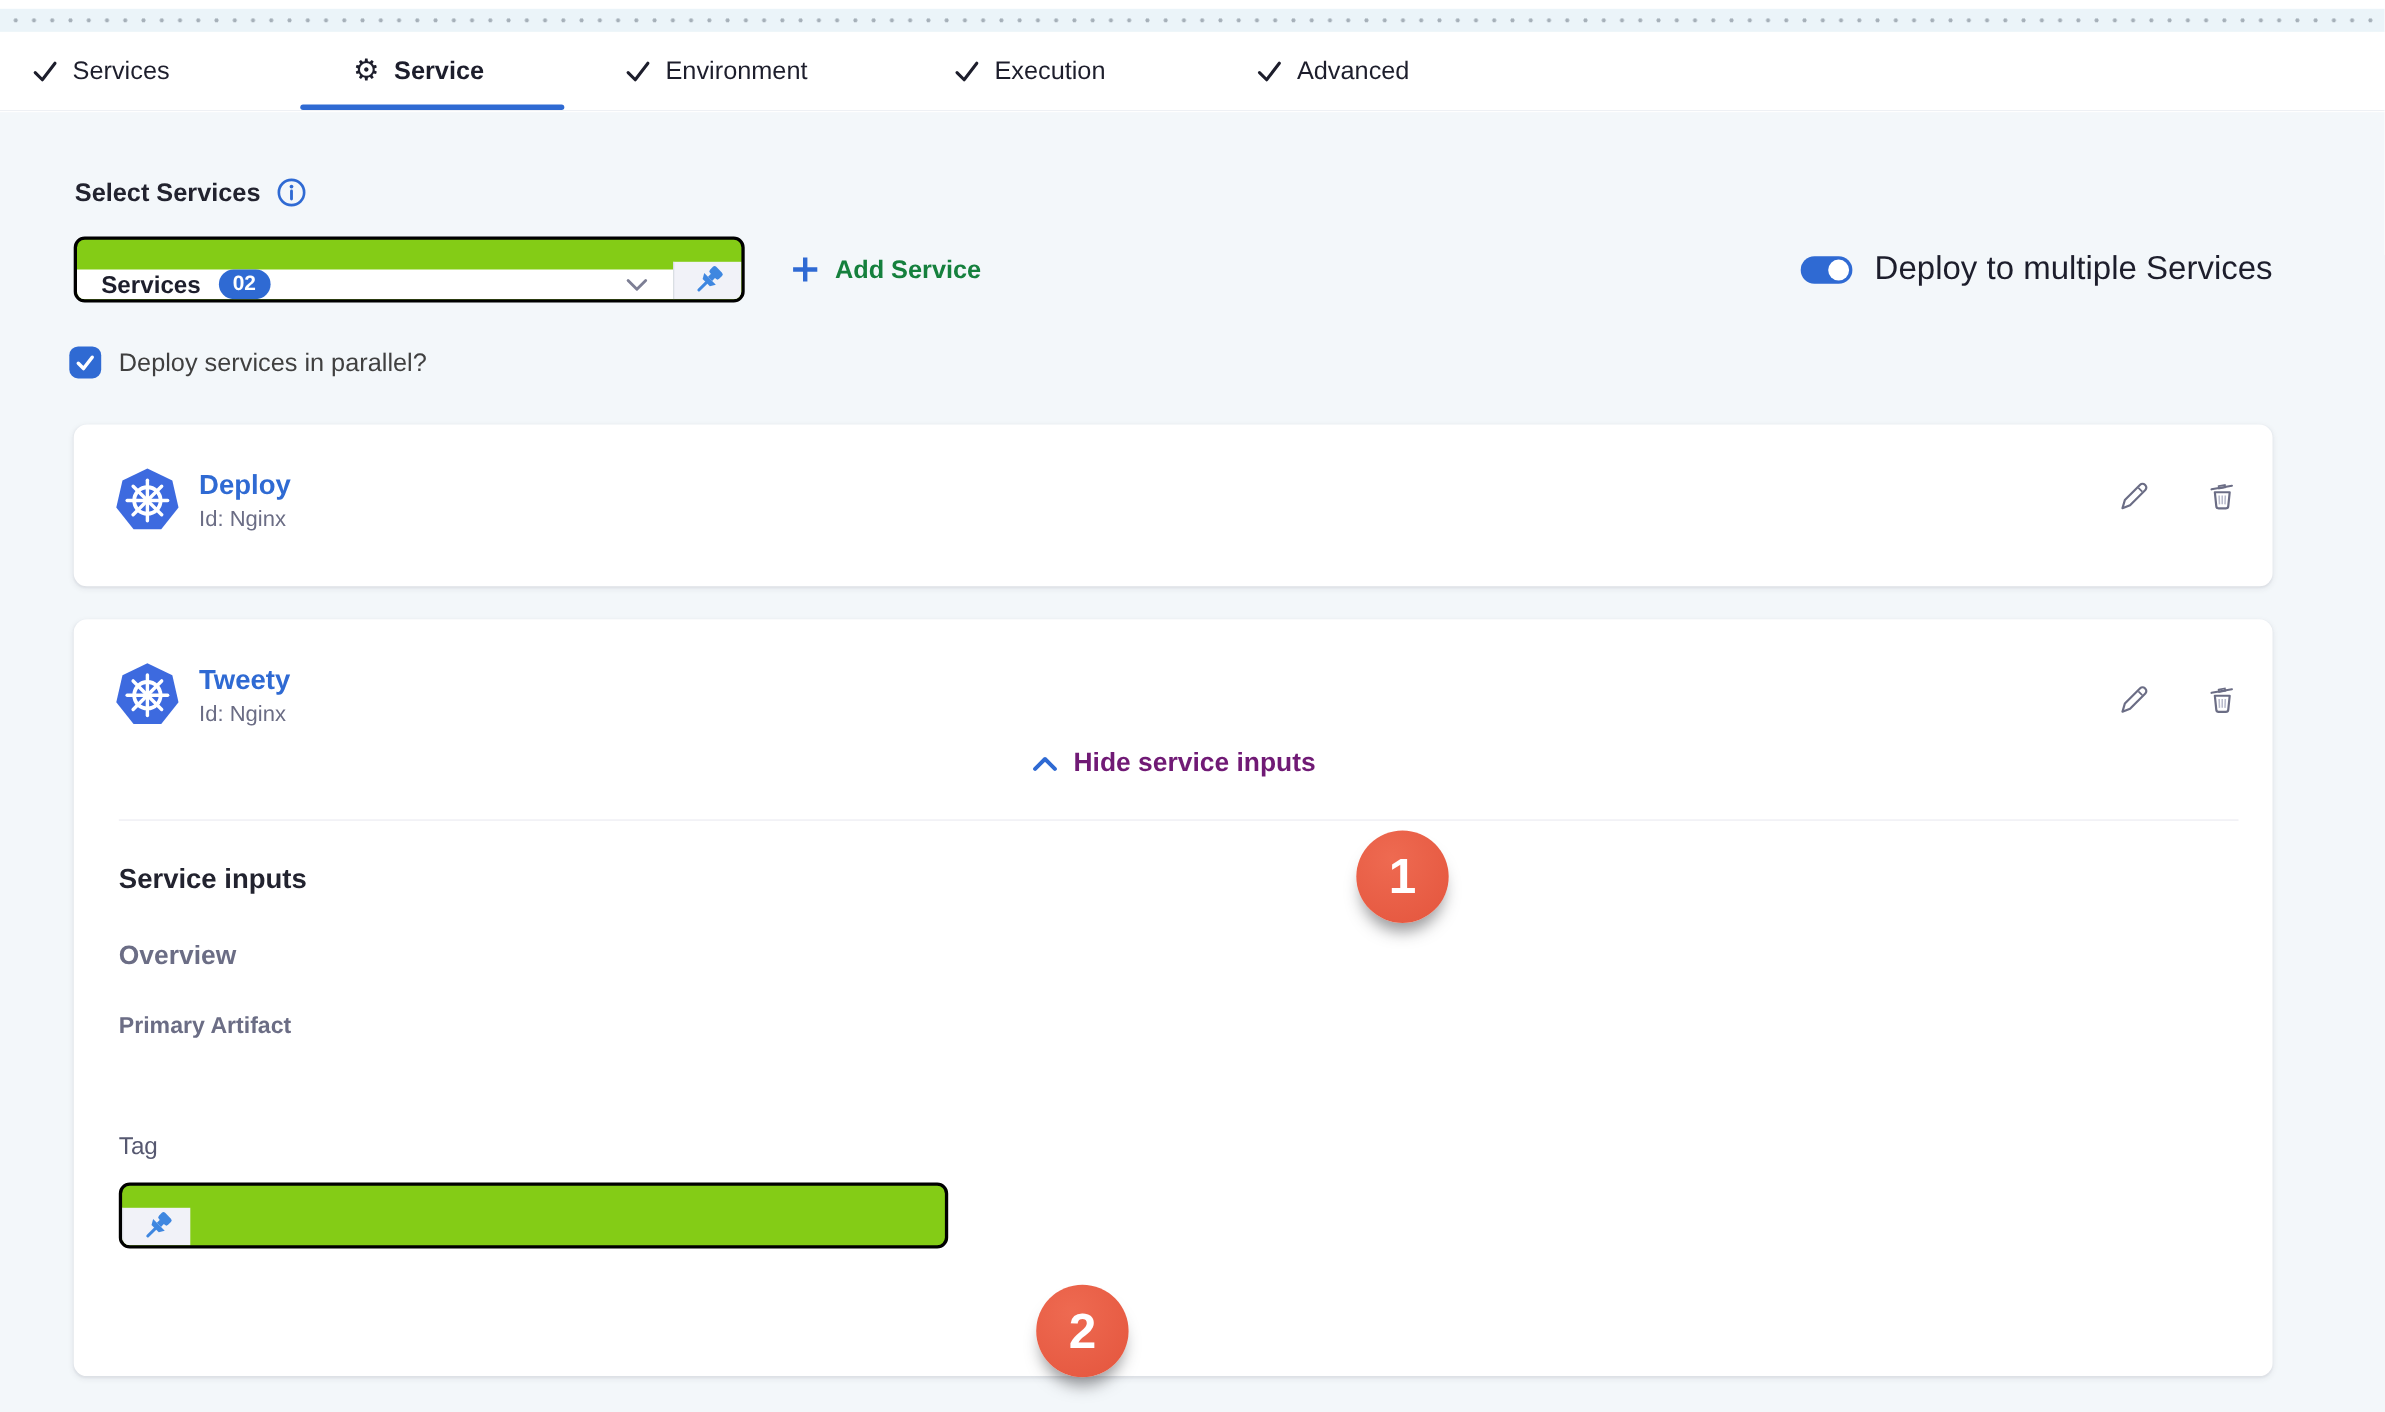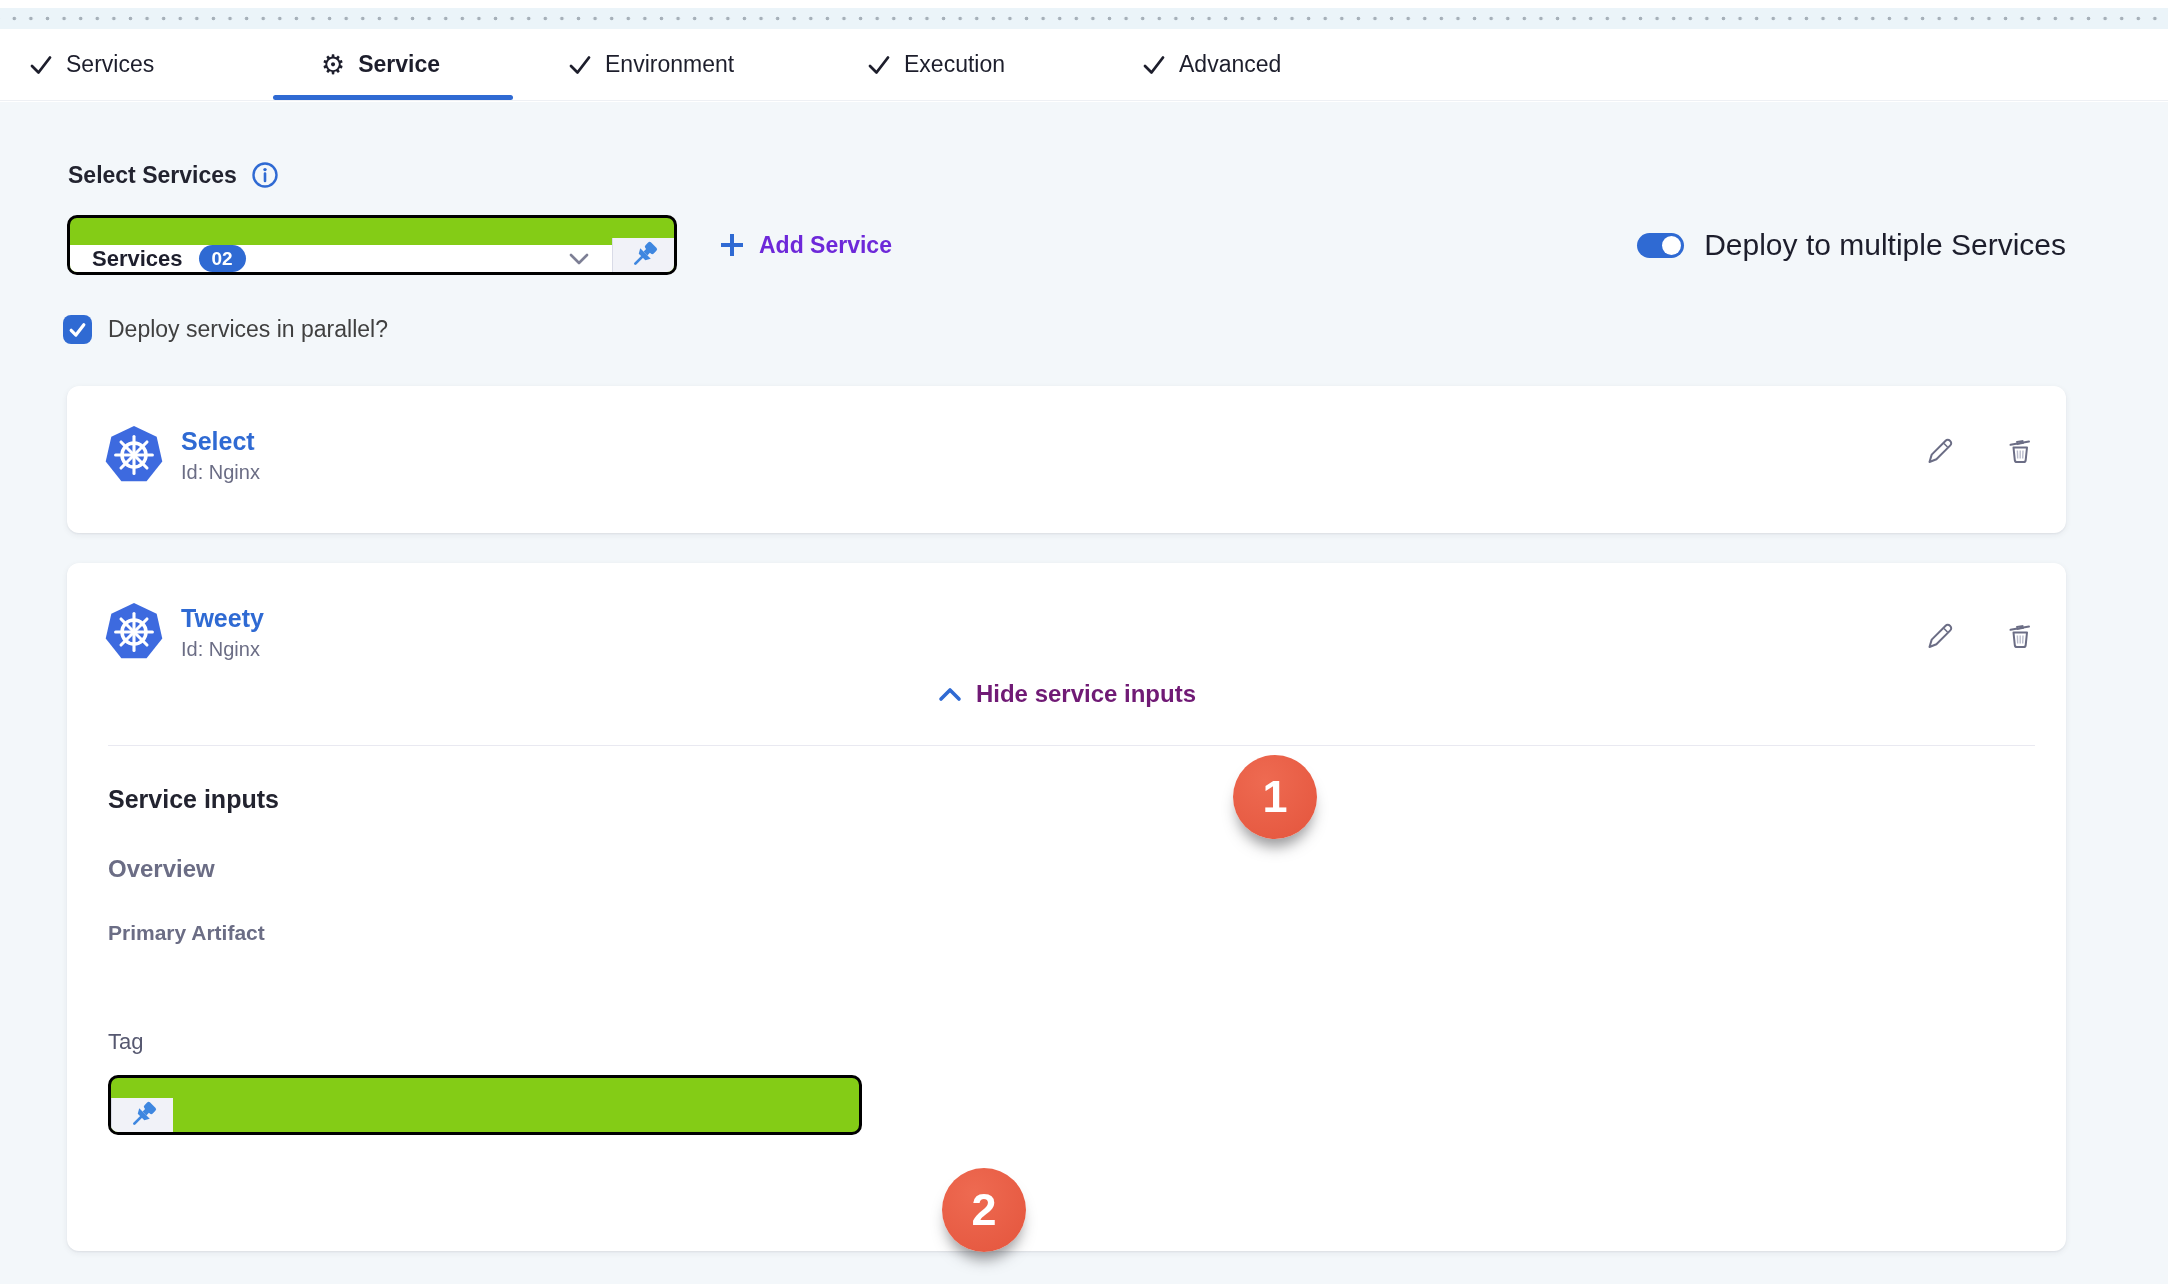--- a/index.html
+++ b/index.html
@@ -30,21 +30,21 @@
   .select-label { font-size:23px; font-weight:700; color:#22232f; }
 
   .combo { position:absolute; background:#84cc16; border:3px solid #000000; border-radius:10px; display:flex; overflow:hidden;align-items:flex-end; }
   .combo .main { flex:1; display:flex; align-items:center; padding:0 22px; gap:16px; background:#ffffff; }
   .combo .pin-section { width:62px; border-left:1px solid #d9dbe7; background:#f1f2f8; display:flex; align-items:center; justify-content:center; }
   .services-select { left:67px; top:113px; width:610px; height:60px; }
   .combo-value { font-size:22px; font-weight:700; color:#1d1e2c; }
   .count-pill { background:#2f6ad3; color:#ffffff; font-size:19px; font-weight:700; border-radius:999px; padding:4px 13px; line-height:1; }
   .combo .spacer { flex:1; }
 
-  .add-service { position:absolute; left:719px; top:113px; height:60px; display:flex; align-items:center; gap:14px; color:#6d28d9; font-size:23px; font-weight:700; cursor:pointer; }
+  .add-service { position:absolute; left:719px; top:113px; height:60px; display:flex; align-items:center; gap:14px; color:#15803d; font-size:23px; font-weight:700; cursor:pointer; }
 
   .deploy-multi { position:absolute; right:102px; top:113px; height:60px; display:flex; align-items:center; gap:20px; }
   .toggle { width:47px; height:25px; border-radius:13px; background:#2f6ad3; position:relative; cursor:pointer; }
   .toggle .knob { position:absolute; right:3px; top:3px; width:19px; height:19px; border-radius:50%; background:#ffffff; }
   .deploy-multi-label { font-size:30px; color:#1d1e2c; }
 
   .parallel-row { position:absolute; left:63px; top:213px; display:flex; align-items:center; gap:16px; }
   .checkbox { width:29px; height:29px; border-radius:8px; background:#2f6ad3; display:flex; align-items:center; justify-content:center; cursor:pointer; }
   .parallel-label { font-size:23px; color:#404040; }
 
@@ -209,21 +209,21 @@
               <line x1="16" y1="16" x2="6.5" y2="16"></line>
                 <line x1="16" y1="16" x2="25.5" y2="16"></line>
               <line x1="16" y1="16" x2="9.3" y2="9.3"></line>
                 <line x1="16" y1="16" x2="22.7" y2="9.3"></line>
               <line x1="16" y1="16" x2="9.3" y2="22.7"></line>
                 <line x1="16" y1="16" x2="22.7" y2="22.7"></line>
             </g>
           </svg>
         </span>
         <span class="svc-meta">
-          <span class="svc-name">Select</span>
+          <span class="svc-name">Deploy</span>
           <span class="svc-id">Id: Nginx</span>
         </span>
       </div>
       <div class="card-actions">
         <span class="icon-btn">
           <svg width="32" height="32" viewBox="0 0 32 32">
               <path d="M5.5 27l2.2-7.4L21.6 5.7a3 3 0 0 1 4.3 0l0.4 0.4a3 3 0 0 1 0 4.3L12.4 24.3 5.5 27z" fill="none" stroke="currentColor" stroke-width="2" stroke-linejoin="round"></path>
               <line x1="20" y1="8.5" x2="23.5" y2="12" stroke="currentColor" stroke-width="1.6"></line>
             </svg>
         </span>

